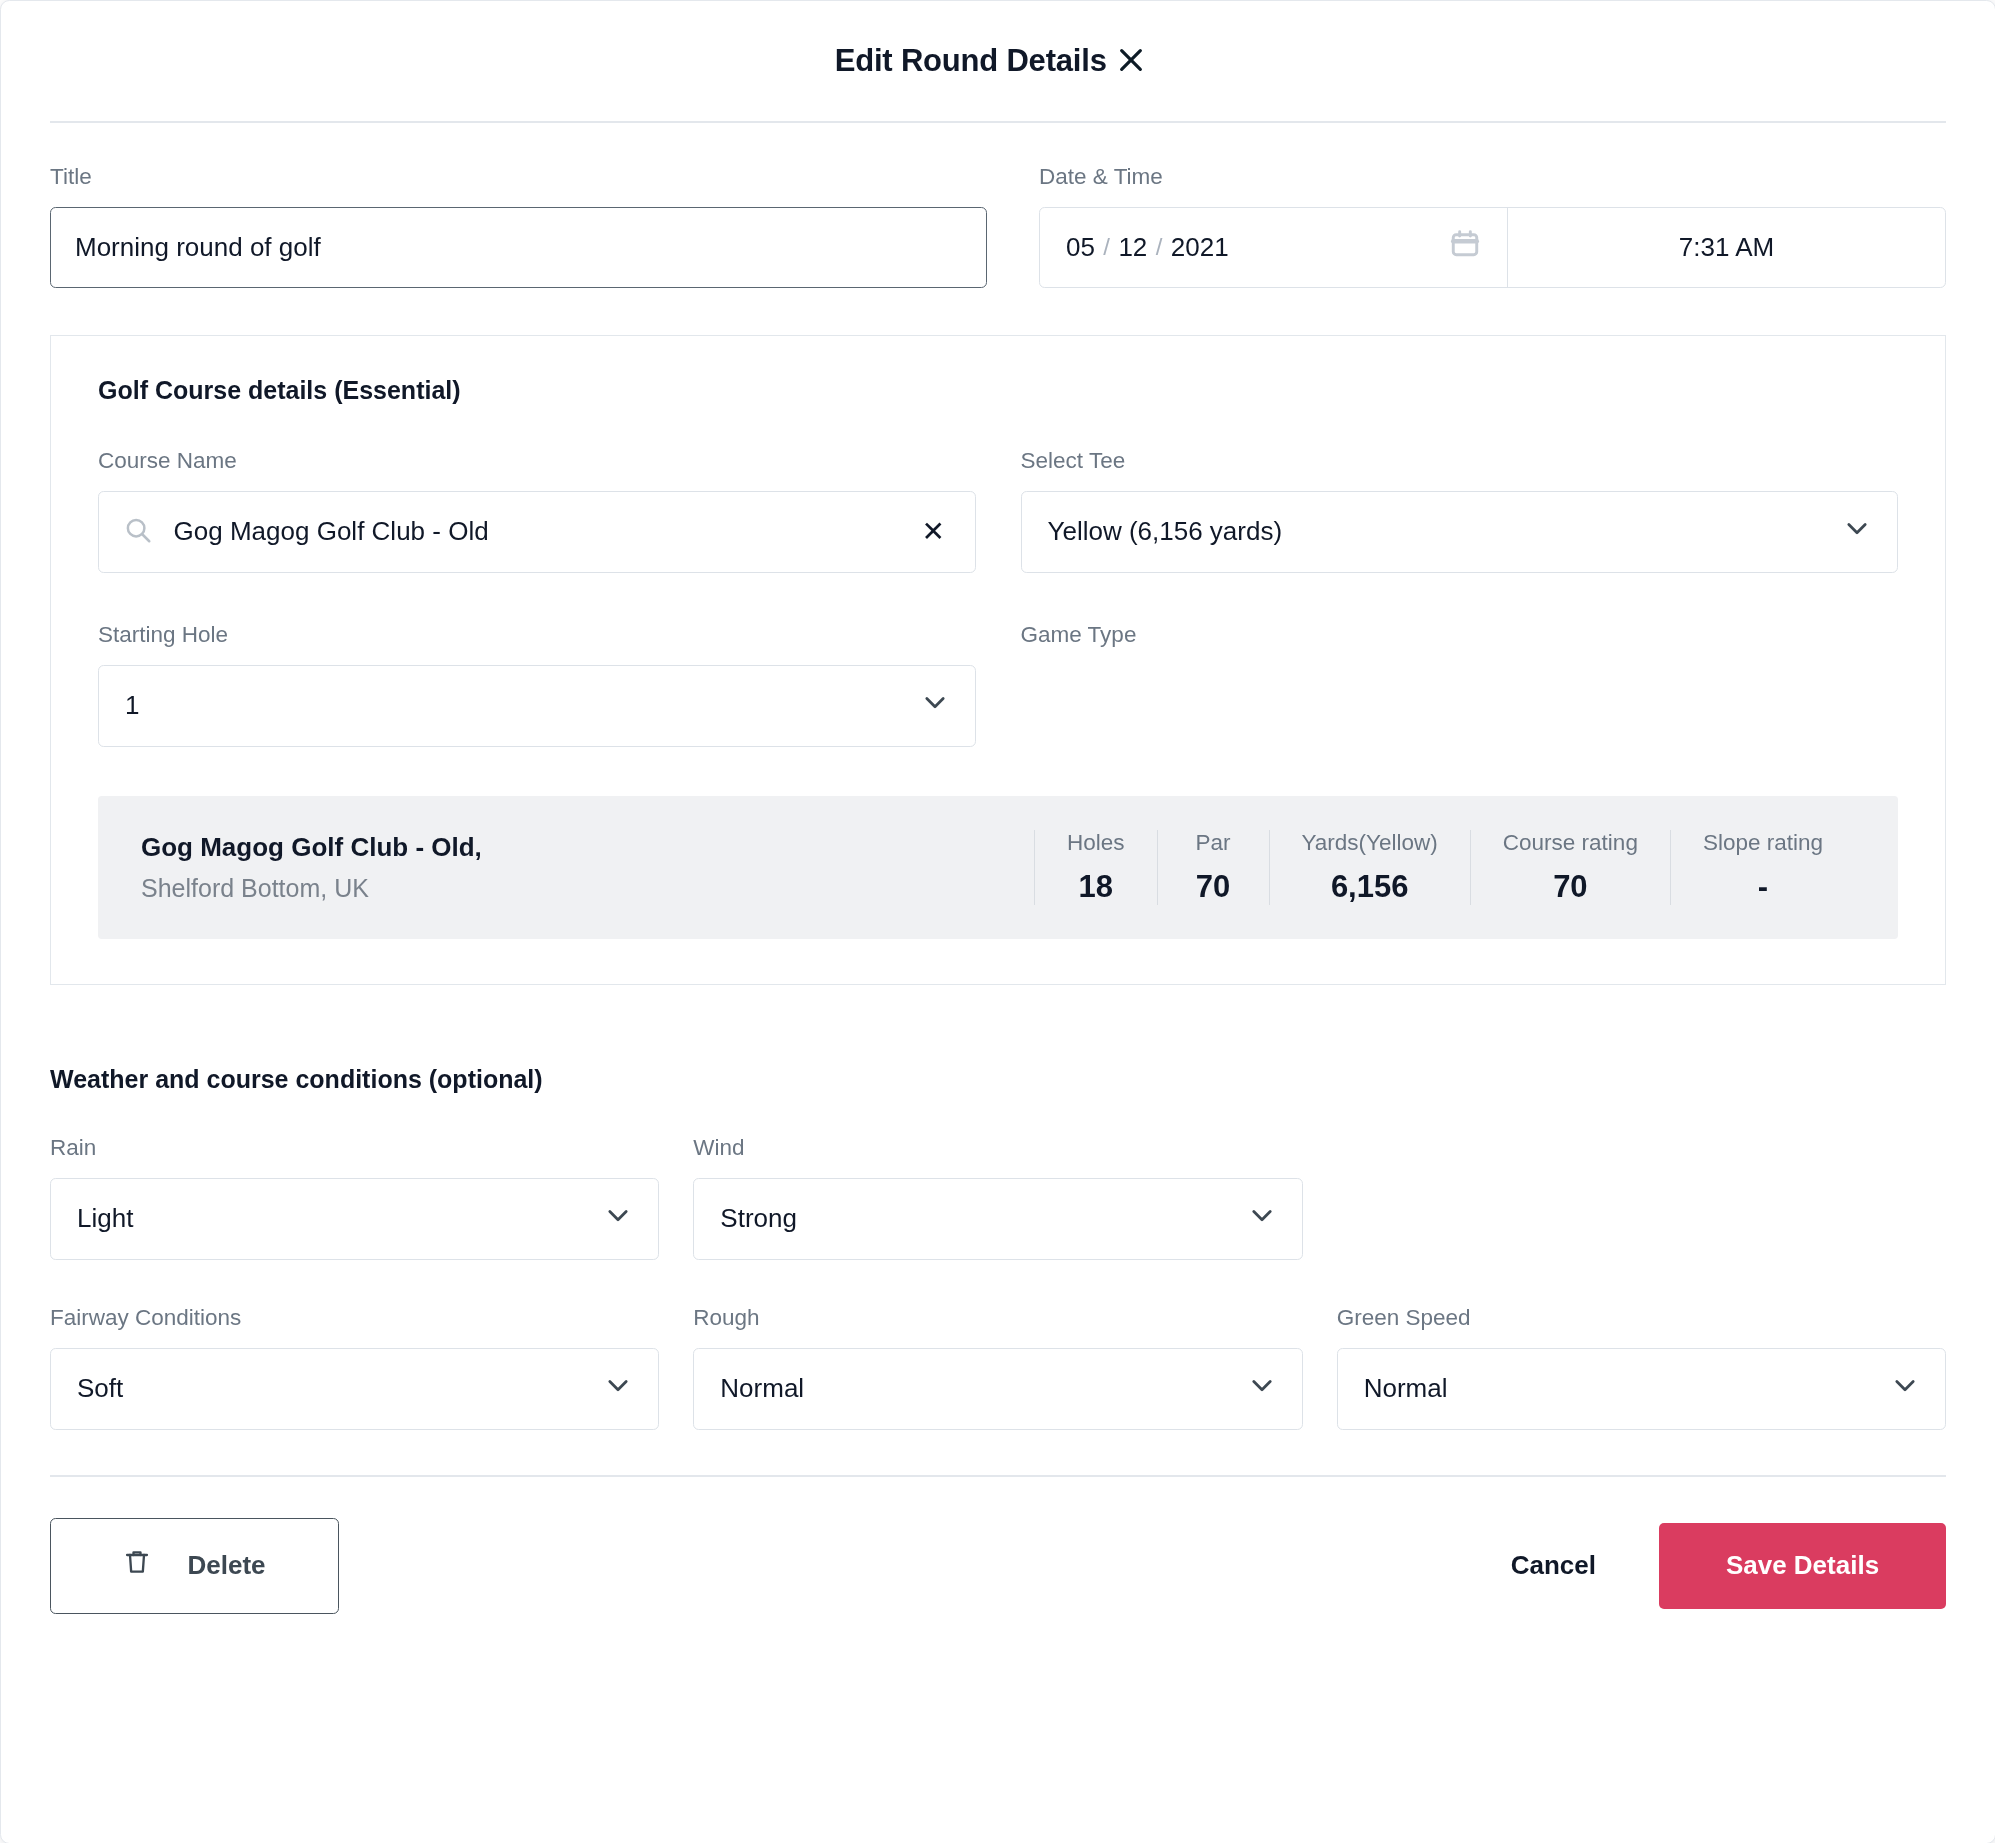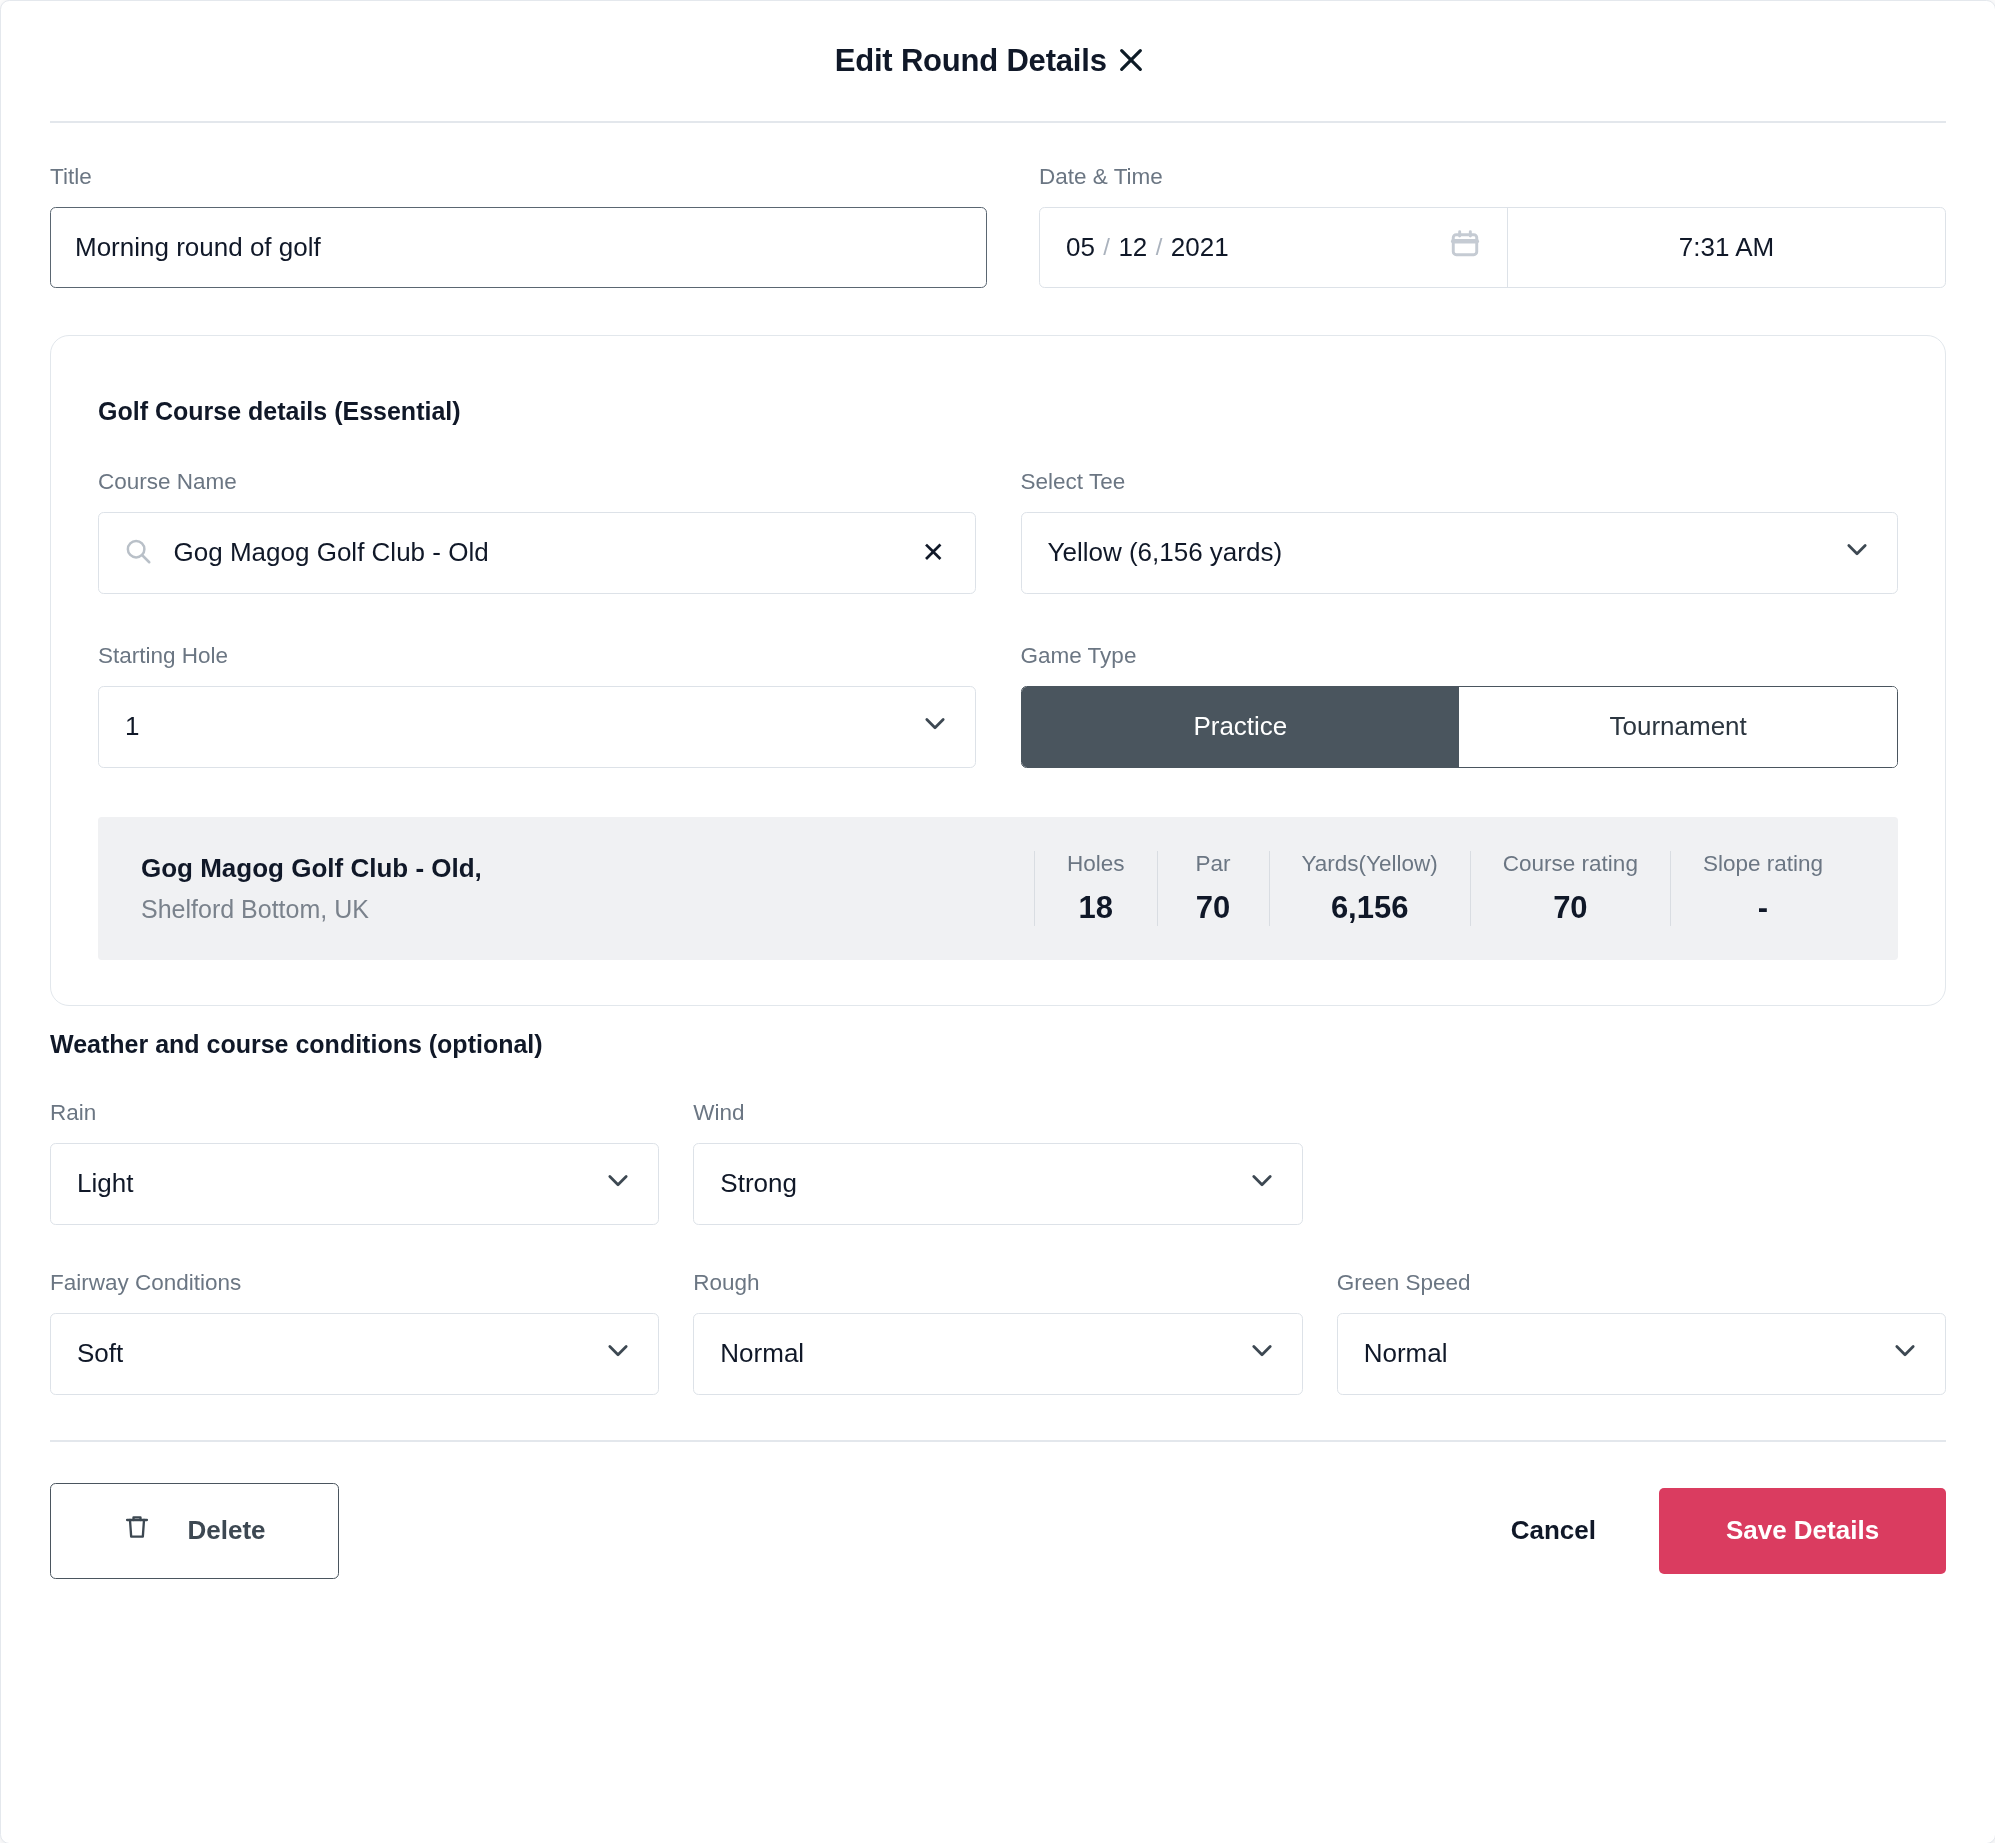--- a/index.html
+++ b/index.html
@@ -104,23 +104,23 @@
     display: flex;
     align-items: center;
     justify-content: center;
     font-size: 26px;
     color: #101828;
   }
 
   
   .course-card {
     border: 0.9px solid #e2e7ec;
-    border-radius: 19px;
-    padding: 61px 47px 45px 47px;
-    margin-bottom: 24px;
+    border-radius: 0;
+    padding: 40px 47px 45px 47px;
+    margin-bottom: 80px;
   }
   .card-heading {
     font-size: 25px;
     font-weight: bold;
     color: #101828;
     margin-bottom: 43px;
   }
   .card-row {
     display: flex;
     gap: 45px;
@@ -373,24 +373,20 @@
           <span>1</span>
           <span>
             <svg width="28" height="28" viewBox="0 0 24 24" fill="none" stroke="#3d4852" stroke-width="2.4" stroke-linecap="round" stroke-linejoin="round">
               <polyline points="5,9 12,16 19,9"></polyline>
             </svg>
           </span>
         </div>
       </div>
       <div class="card-col">
         <span class="field-label">Game Type</span>
-        <div class="toggle-group">
-          <div class="toggle-opt active">Practice</div>
-          <div class="toggle-opt">Tournament</div>
-        </div>
       </div>
     </div>
 
     <div class="summary">
       <div class="summary-name">
         <div class="n1">Gog Magog Golf Club - Old,</div>
         <div class="n2">Shelford Bottom, UK</div>
       </div>
       <div class="stat">
         <div class="k">Holes</div>

